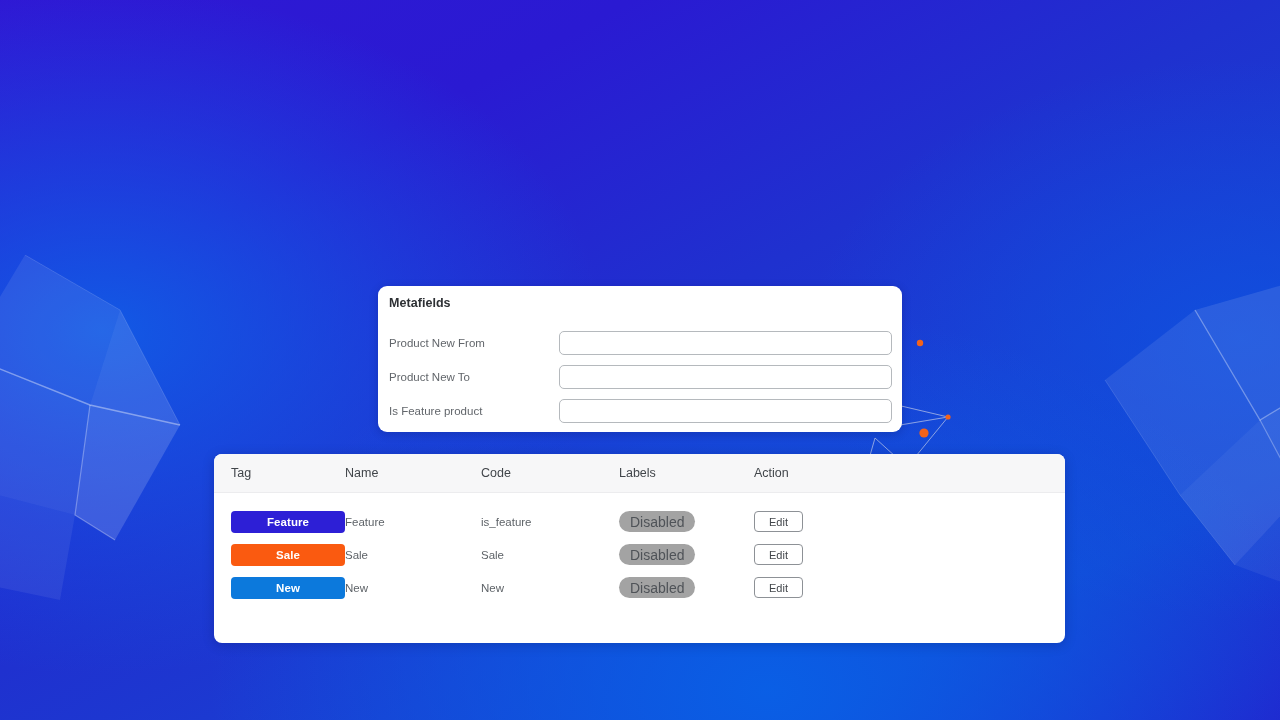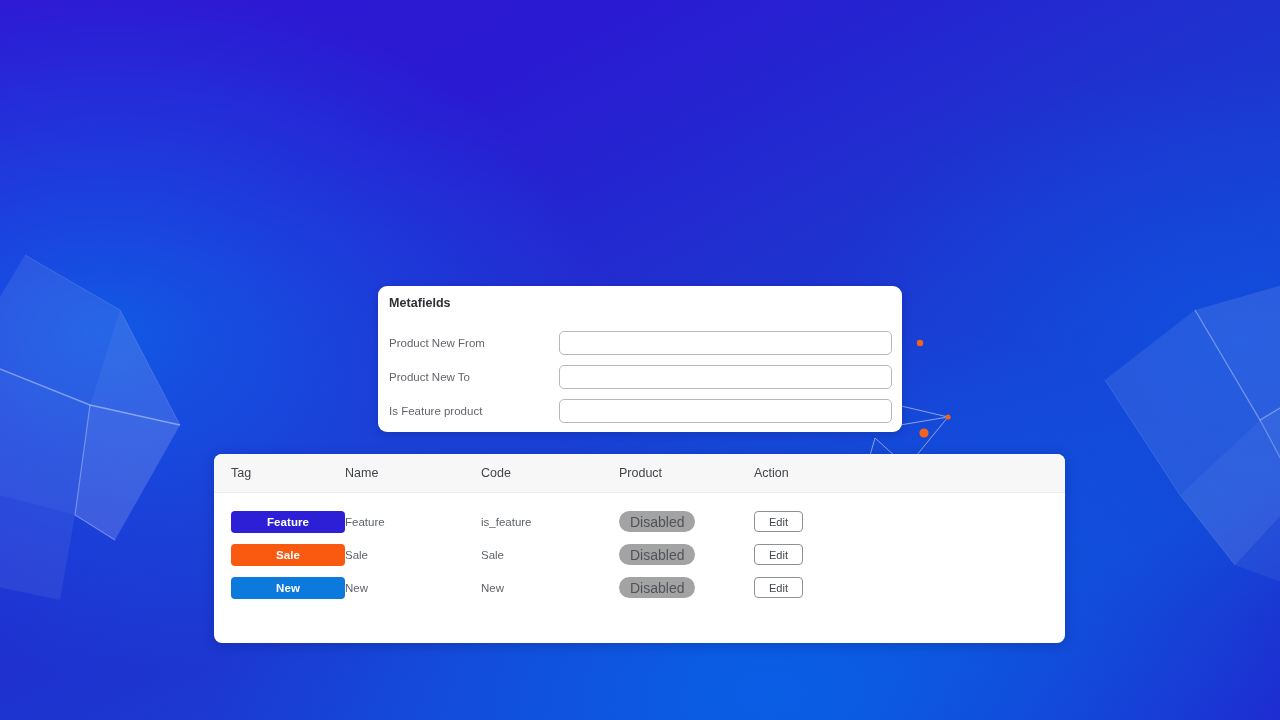--- a/index.html
+++ b/index.html
@@ -277,21 +277,21 @@
       <input class="mf-input" type="text" value="" style="">
     </div>
   </div>
 
   <div class="table-card">
 
     <div class="thead">
       <div class="th col-tag">Tag</div>
       <div class="th col-name">Name</div>
       <div class="th col-code">Code</div>
-      <div class="th col-stat">Product</div>
+      <div class="th col-stat">Labels</div>
       <div class="th col-act">Action</div>
     </div>
 
     <div style="height:12px;"></div>
 
     <div class="trow">
       <div class="cell col-tag">
         <span class="tagchip" style="background-color: rgb(45, 31, 214);">Feature</span>
       </div>
       <div class="cell col-name">

